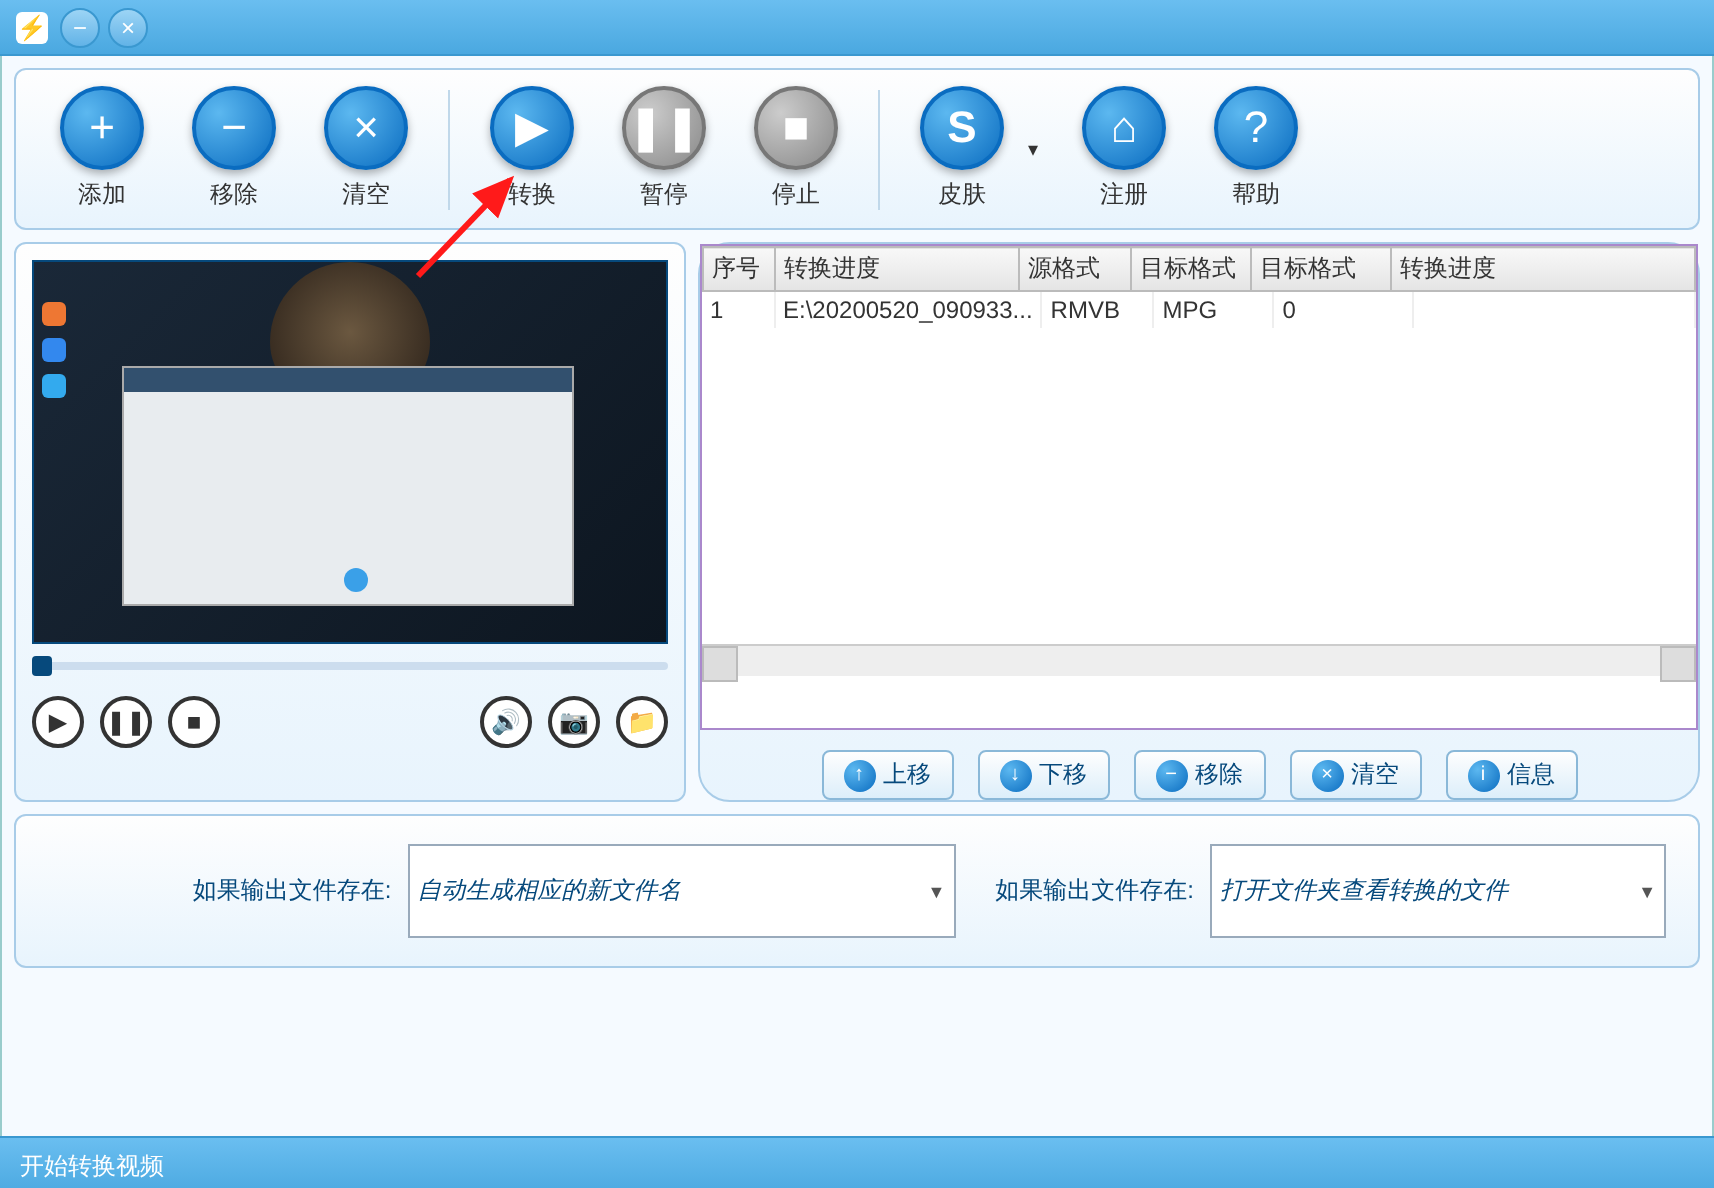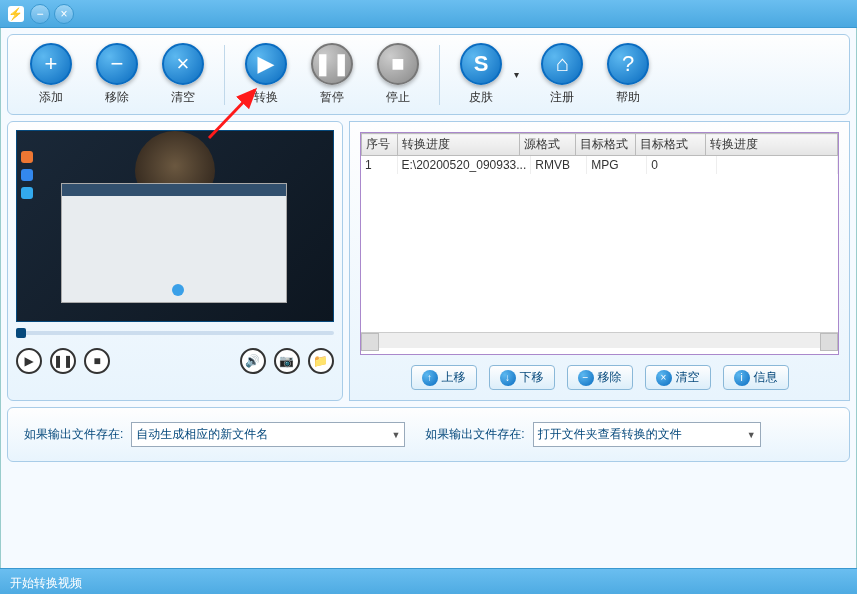--- a/index.html
+++ b/index.html
@@ -39,41 +39,41 @@
 .video-area .side-icons span:nth-child(3){background:#3ae;}
 
 .seek-bar { height: 14px; margin-top: 4px; position: relative; }
 .seek-track { position:absolute; left:0; right:0; top:5px; height:4px; background:#cde; border-radius:2px; }
 .seek-thumb { position:absolute; left:0; top:2px; width:10px; height:10px; background:#06497c; border-radius:2px; }
 
 .player-controls { display:flex; align-items:center; gap:8px; margin-top:8px; }
 .pc-btn { width:26px; height:26px; border-radius:50%; border:2px solid #333; display:flex; align-items:center; justify-content:center; font-size:12px; color:#333; cursor:pointer; background:#fff; }
 .pc-spacer { flex:1; }
 
-.list-panel { flex:1; background: linear-gradient(#fefefe,#e8f4fd); border:1px solid #a8cce8; border-radius:0; padding:10px; display:flex; flex-direction:column; }
+.list-panel { flex:1; background: linear-gradient(#fefefe,#e8f4fd); border:1px solid #a8cce8; border-radius:16px; padding:0; display:flex; flex-direction:column; }
 .grid { flex:1; background:#fff; border:1px solid #a8c; overflow:hidden; }
 .grid table { width:100%; border-collapse:collapse; font-size:12px; }
 .grid th { background: linear-gradient(#f8f8f8,#e4e4e4); border:1px solid #bbb; padding:2px 4px; text-align:left; font-weight:normal; color:#333; }
 .grid td { border-right:1px solid #eee; padding:2px 4px; color:#333; }
 .grid tr.data-row td { background:#fff; }
 .grid .scrollbar-h { height:16px; background:#eee; border-top:1px solid #ccc; position:relative; }
 .grid .scrollbar-h::before, .grid .scrollbar-h::after { content:""; position:absolute; top:0; width:16px; height:16px; background:#ddd; border:1px solid #bbb; }
 .grid .scrollbar-h::before { left:0; } .grid .scrollbar-h::after { right:0; }
 .grid-body { height: 176px; overflow:hidden; background:#fff;}
 
 .list-btns { display:flex; gap:12px; margin-top:10px; justify-content:center; padding:0 4px;}
 .pill-btn { background: linear-gradient(#fefefe,#dceefa); border:1px solid #8ab8d8; border-radius:4px; padding:3px 10px; font-size:12px; display:flex; align-items:center; gap:4px; cursor:pointer; color:#06497c; }
 .pill-btn .ico { width:16px; height:16px; border-radius:50%; background: radial-gradient(circle at 30% 30%,#5cb8f0,#0a6cc0); display:flex; align-items:center; justify-content:center; color:#fff; font-size:10px; }
 
 .output-panel { margin-top:6px; background: linear-gradient(#fefefe,#e8f4fd); border:1px solid #a8cce8; border-radius:6px; padding:14px 16px; font-size:12px; color:#06497c; }
 .out-row { display:flex; align-items:center; gap:8px; margin-bottom:12px; }
-.out-row:last-child { margin-bottom:0; }
+.out-row:last-child { margin-bottom:0;justify-content:flex-end; }
 .out-row label { white-space:nowrap; }
 .text-input { border:1px solid #9ab; padding:2px 4px; font-size:12px; background:#fff; }
-.combo { border:1px solid #9ab; padding:3px 4px; font-size:12px; background:#fff; display:flex; align-items:center; justify-content:space-between; cursor:pointer; }
+.combo { border:1px solid #9ab; padding:14px 4px; font-size:12px; background:#fff; display:flex; align-items:center; justify-content:space-between; cursor:pointer;font-style:italic; }
 .combo .arrow { font-size:9px; color:#555; }
 .btn { background: linear-gradient(#fefefe,#dceefa); border:1px solid #8ab8d8; border-radius:3px; padding:3px 14px; font-size:12px; cursor:pointer; color:#06497c; }
 
 .statusbar { height:30px; background: linear-gradient(#6abef0,#4aa8e0); color:#fff; font-size:12px; display:flex; align-items:center; padding:0 10px; border-top:1px solid #3a98d0; }
 </style>
 </head>
 <body>
 
 <div class="titlebar">
   <span class="title-icon">⚡</span>

